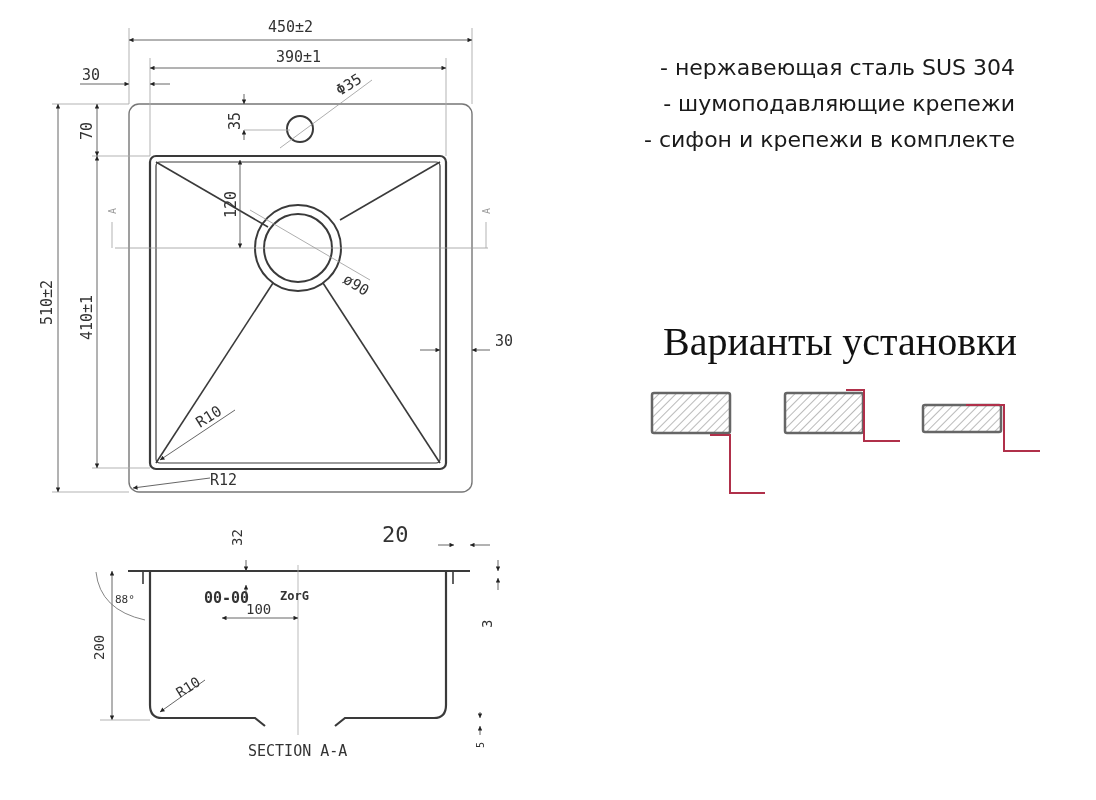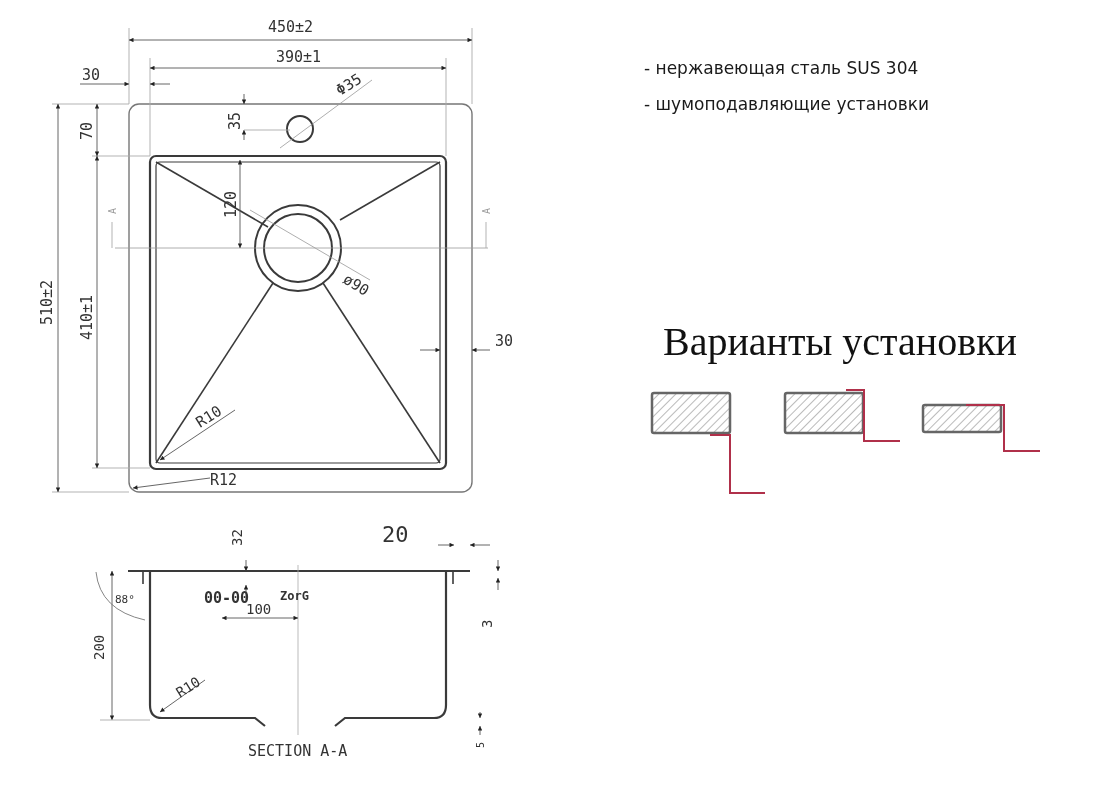--- a/index.html
+++ b/index.html
@@ -1,19 +1,19 @@
 <!DOCTYPE html>
 <html><head>
 <meta charset="utf-8">
 <style>
   html, body { margin: 0; padding: 0; background: #ffffff; }
   body { width: 1096px; height: 800px; position: relative; overflow: hidden; font-family: "DejaVu Sans", sans-serif; }
   svg { position: absolute; left: 0; top: 0; }
   .dim { font-family: "DejaVu Sans Mono", monospace; fill: #333; }
-  .spec-list { position: absolute; left: 644px; top: 50px; margin: 0; padding: 0; list-style: none; font-family: "DejaVu Sans", sans-serif; font-size: 17px; color: #1a1a1a; line-height: 36px; }
+  .spec-list { position: absolute; left: 644px; top: 50px; margin: 0; padding: 0; list-style: none; font-family: "DejaVu Sans", sans-serif; font-size: 22px; color: #1a1a1a; line-height: 36px; text-align: right; }
   .spec-list li { white-space: nowrap; }
   .install-title { position: absolute; left: 642px; top: 318px; font-family: "Liberation Serif", serif; font-size: 40px; color: #111; white-space: nowrap; margin-left: 21px; }
 </style>
 </head>
 <body>
 
 <svg width="1096" height="800" viewBox="0 0 1096 800">
   <defs>
     <marker id="arr" viewBox="0 0 10 10" refX="10" refY="5" markerWidth="8" markerHeight="5" orient="auto-start-reverse">
       <path d="M0,0 L10,5 L0,10 z" fill="#222"></path>
@@ -150,16 +150,17 @@
     <polyline points="846,390 864,390 864,441 900,441" fill="none" stroke="#b0304a" stroke-width="2"></polyline>
   </g>
   <g>
     <rect x="923" y="405" width="78" height="27" rx="2" fill="url(#hatch)" stroke="#666" stroke-width="2.5"></rect>
     <polyline points="966,405 1004,405 1004,451 1040,451" fill="none" stroke="#b0304a" stroke-width="2"></polyline>
   </g>
 </svg>
 
 <ul class="spec-list">
   <li>- нержавеющая сталь SUS 304</li>
-  <li>- шумоподавляющие установки</li>
+  <li>- шумоподавляющие крепежи</li>
+  <li>- сифон и крепежи в комплекте</li>
 </ul>
 
 <div class="install-title">Варианты установки</div>
 
 </body></html>

